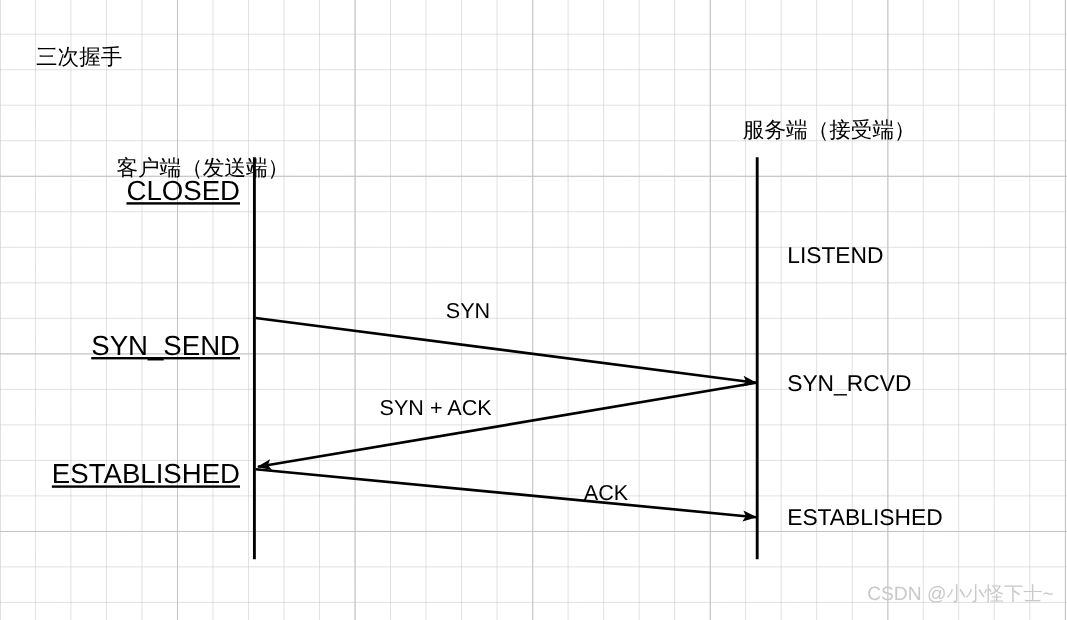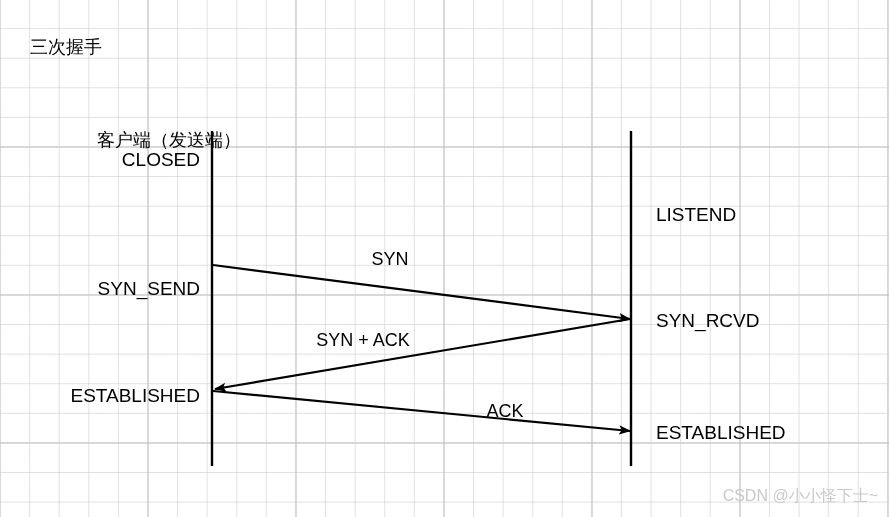--- a/index.html
+++ b/index.html
@@ -43,22 +43,23 @@
   .title-text {
     font-size: 18px;
     left: 30px;
     top: 38px;
   }
   .actor-head {
     font-size: 18px;
     transform: translateX(-50%);
   }
   .state-left {
-    font-size: 19px;
+    font-size: 23px;
     transform: translate(-100%, -50%);
+    text-decoration: underline;
   }
   .state-right {
     font-size: 19px;
     transform: translateY(-50%);
   }
   .msg-label {
     font-size: 18px;
     transform: translate(-50%, -50%);
     text-align: right;
   }
@@ -92,20 +93,21 @@
 
     <line x1="630" y1="319" x2="215" y2="389" stroke="#000000" stroke-width="2.2" marker-end="url(#arrowL)"></line>
 
     <line x1="213" y1="391" x2="630" y2="431" stroke="#000000" stroke-width="2.2" marker-end="url(#arrowR)"></line>
   </svg>
 
   <div class="lbl title-text">三次握手</div>
 
   <div class="lbl actor-head" style="left:169px; top:99px;margin-top:32px;">客户端（发送端）</div>
 
+  <div class="lbl actor-head" style="left:691px; top:99px;">服务端（接受端）</div>
 
   <div class="lbl state-left" style="left:200px; top:159px;">CLOSED</div>
 
   <div class="lbl state-left" style="left:200px; top:260px;margin-top:28px;">SYN_SEND</div>
 
   <div class="lbl state-left" style="left:200px; top:395px;">ESTABLISHED</div>
 
   <div class="lbl state-right" style="left:656px; top:214px;">LISTEND</div>
 
   <div class="lbl state-right" style="left:656px; top:320px;">SYN_RCVD</div>

